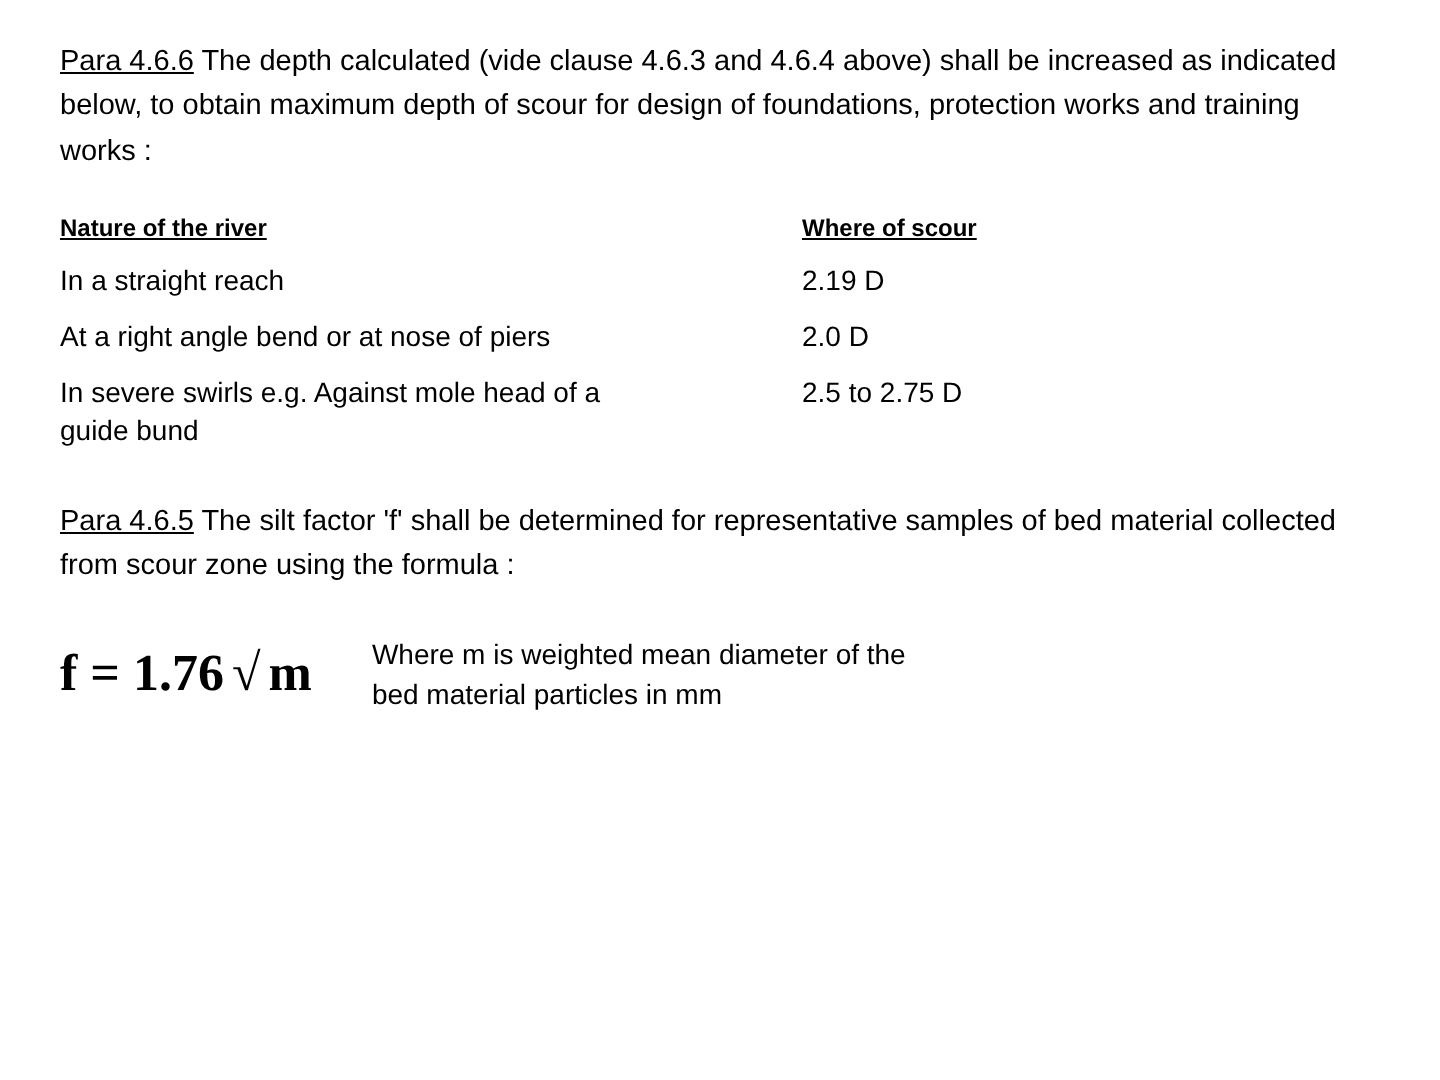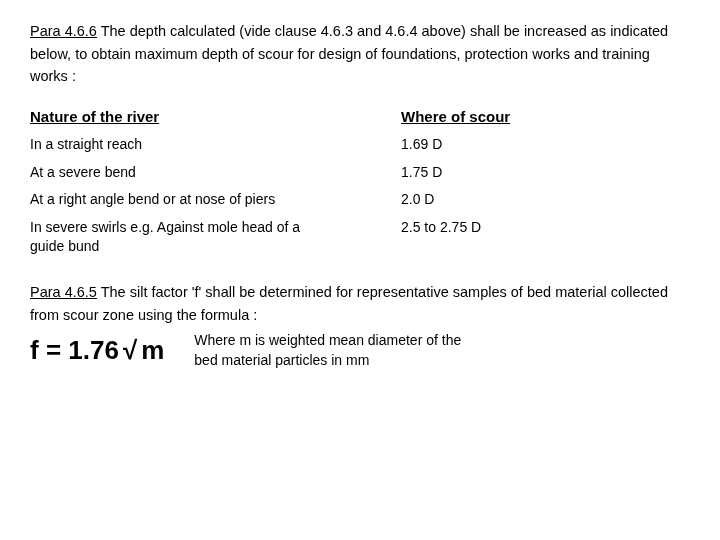--- a/index.html
+++ b/index.html
@@ -41,21 +41,21 @@
     .table-grid {
       width: 100%;
       border-collapse: collapse;
     }
 
     .table-grid th {
       text-align: left;
       font-weight: bold;
       text-decoration: underline;
       padding: 2px 8px 6px 8px;
-      font-size: 15px;
+      font-size: 12px;
       vertical-align: bottom;
     }
 
     .table-grid th:first-child {
       padding-left: 0;
       width: 55%;
     }
 
     .table-grid th:last-child {
       width: 45%;
@@ -73,36 +73,37 @@
       margin-left: 44px;
     }
 
     .para-465-section {
       margin-top: 16px;
     }
 
     .para-465-text {
       font-size: 14.5px;
       line-height: 1.55;
-      margin-bottom: 4px;
+      margin-bottom: 22px;
     }
 
     .formula-row {
       display: flex;
       align-items: center;
       gap: 30px;
       margin-top: 4px;
     }
 
     .formula {
       font-size: 26px;
       font-weight: bold;
       display: flex;
       align-items: flex-start;
       gap: 4px;
+      font-family: Liberation Serif, serif;
     }
 
     .sqrt-symbol {
       font-size: 26px;
       font-weight: bold;
     }
 
     .formula-note {
       font-size: 14px;
       line-height: 1.45;
@@ -128,25 +129,21 @@
     <table class="table-grid">
       <thead>
         <tr>
           <th>Nature of the river</th>
           <th>Where of scour</th>
         </tr>
       </thead>
       <tbody>
         <tr>
           <td>In a straight reach</td>
-          <td>1.69 D</td>
-        </tr>
-        <tr>
-          <td>At a severe bend</td>
-          <td>1.75 D</td>
+          <td>2.19 D</td>
         </tr>
         <tr>
           <td>At a right angle bend or at nose of piers</td>
           <td>2.0 D</td>
         </tr>
         <tr>
           <td>In severe swirls e.g. Against mole head of a<br>guide bund</td>
           <td>2.5 to 2.75 D</td>
         </tr>
       </tbody>

